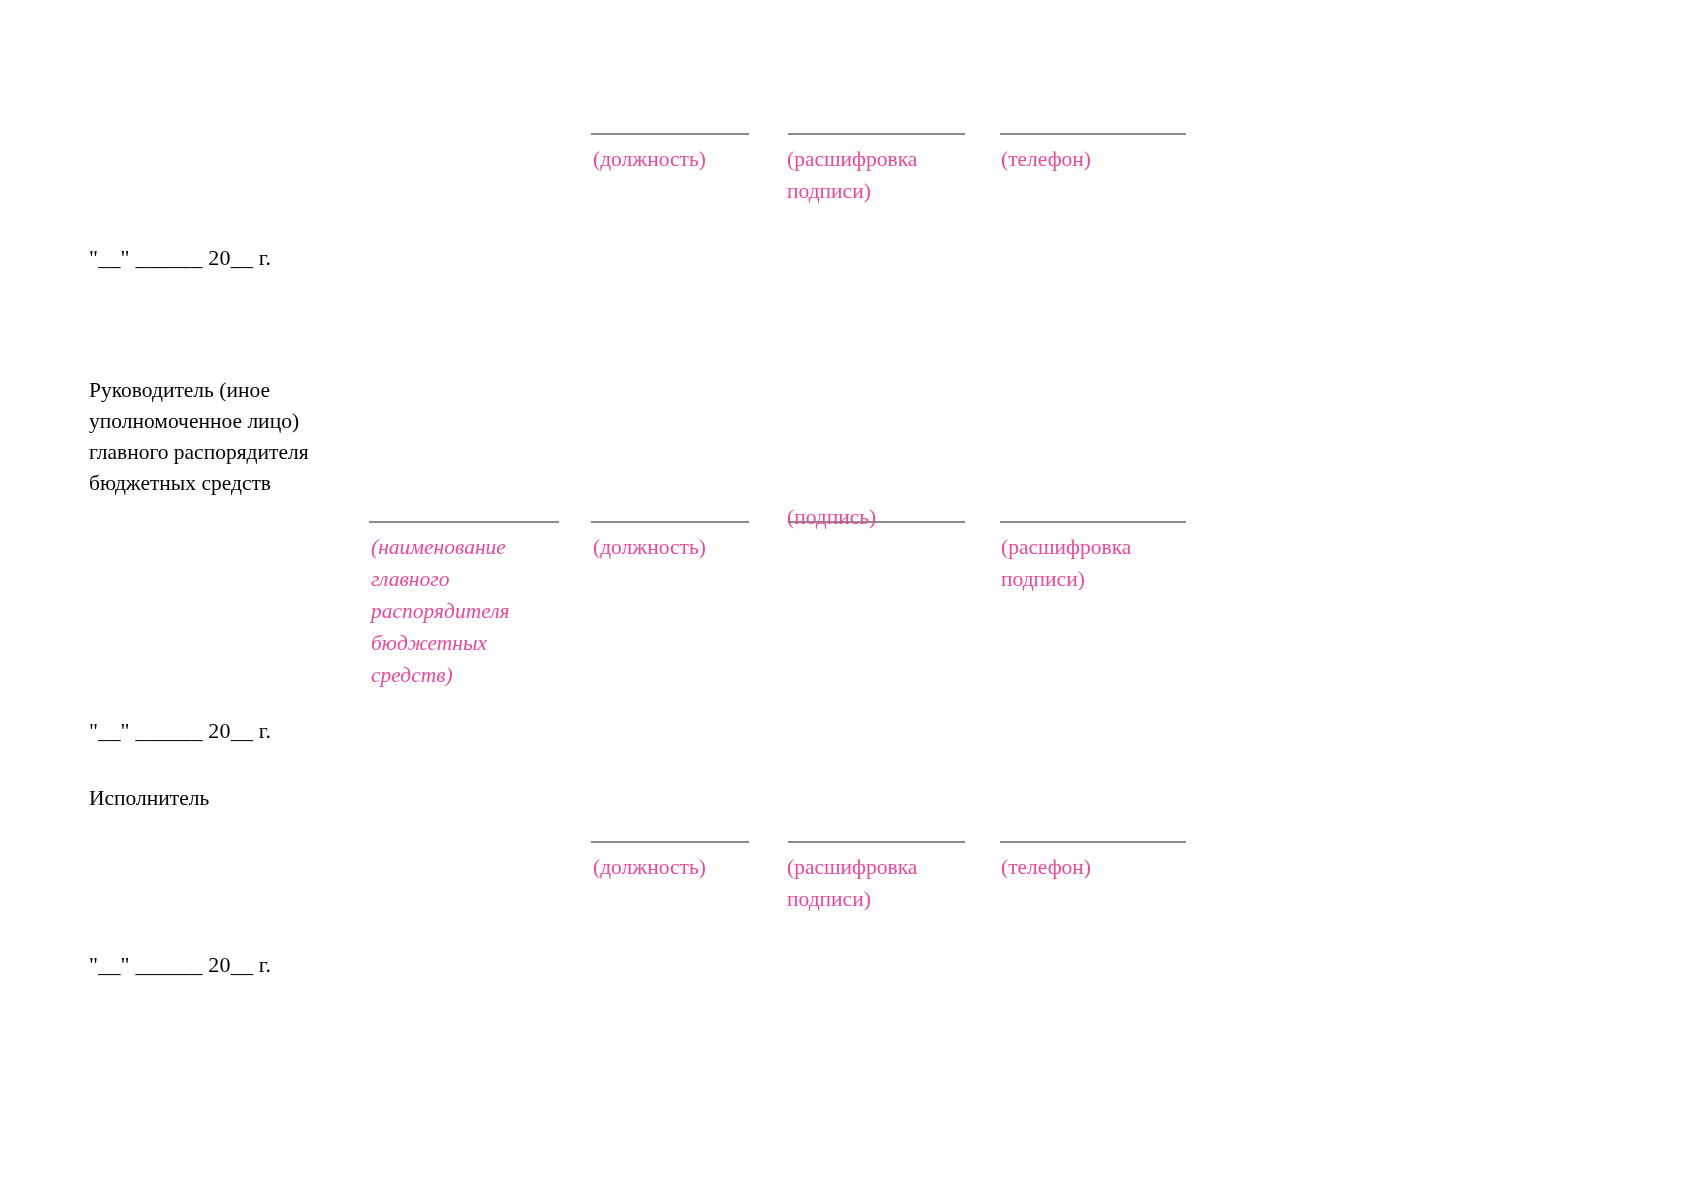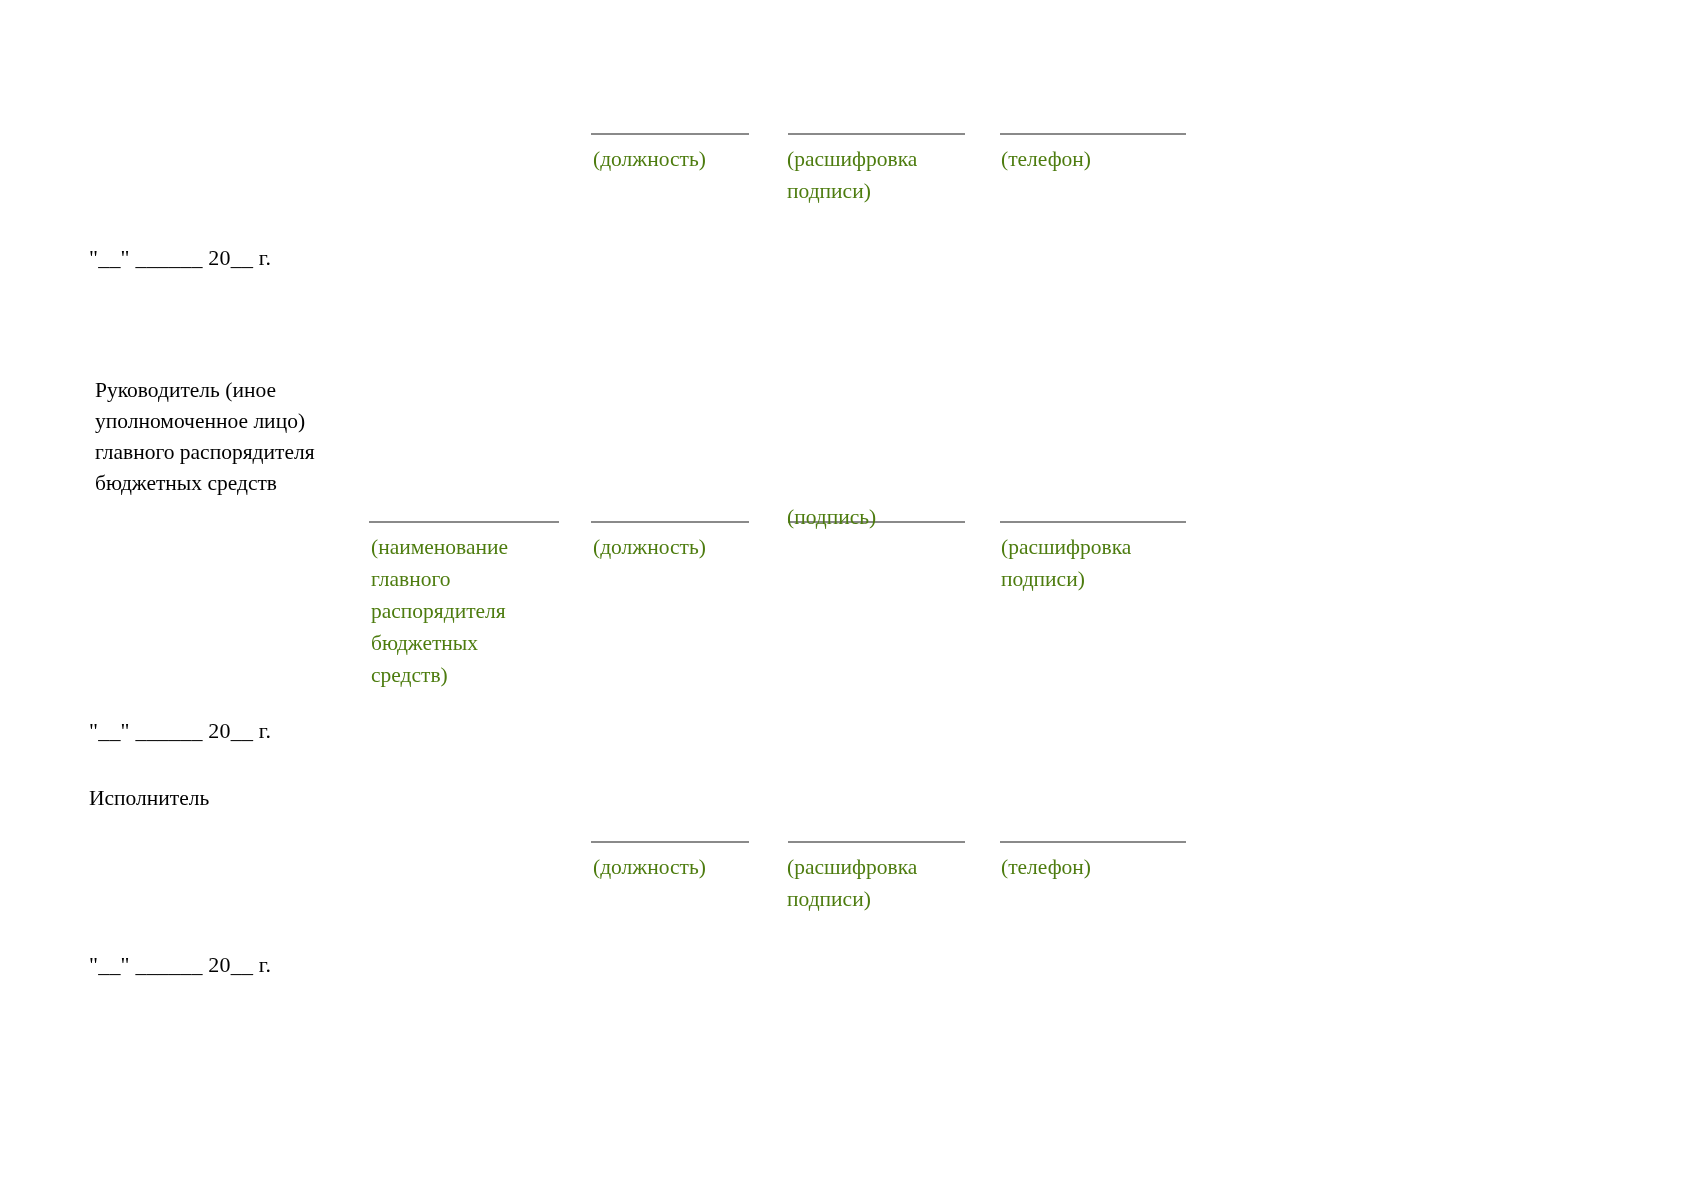--- a/index.html
+++ b/index.html
@@ -18,21 +18,21 @@
     height: 1200px;
     background: #ffffff;
     overflow: hidden;
   }
 
   
   .cell {
     position: absolute;
     font-size: 21.5px;
     line-height: 32px;
-    color: #4d7c0f;
+    color: #ec4899;
     white-space: pre-wrap;
   }
   .cap {
     font-size: 21.5px;
     line-height: 32px;
   }
   .rule {
     position: absolute;
     height: 0;
     border-top: 2px solid #8a8a8a;
@@ -67,31 +67,31 @@
     <div class="cell cap" style="left:787px; top:143px; width:190px;">(расшифровка
 подписи)</div>
 
     <div class="cell cap" style="left:1001px; top:143px; width:190px;">(телефон)</div>
 
     <div class="dateline" style="left:89px; top:243px;">"__" ______ 20__ г.</div>
   </div>
 
   <div>
 
-    <div class="blk" style="left:89px; top:375px; width:280px;margin-left:6px;">Руководитель (иное
+    <div class="blk" style="left:89px; top:375px; width:280px;">Руководитель (иное
 уполномоченное лицо)
 главного распорядителя
 бюджетных средств</div>
 
     <div class="rule" style="left:369px; top:521px; width:190px;"></div>
     <div class="rule" style="left:591px; top:521px; width:158px;"></div>
     <div class="rule" style="left:788px; top:521px; width:177px;"></div>
     <div class="rule" style="left:1000px; top:521px; width:186px;"></div>
 
-    <div class="cell cap" style="left:371px; top:531px; width:195px;">(наименование
+    <div class="cell cap" style="left:371px; top:531px; width:195px;font-style:italic;">(наименование
 главного
 распорядителя
 бюджетных
 средств)</div>
 
     <div class="cell cap" style="left:593px; top:531px; width:180px;">(должность)</div>
 
     <div class="cell cap" style="left:787px; top:501px; width:190px;">(подпись)</div>
 
     <div class="cell cap" style="left:1001px; top:531px; width:195px;">(расшифровка

